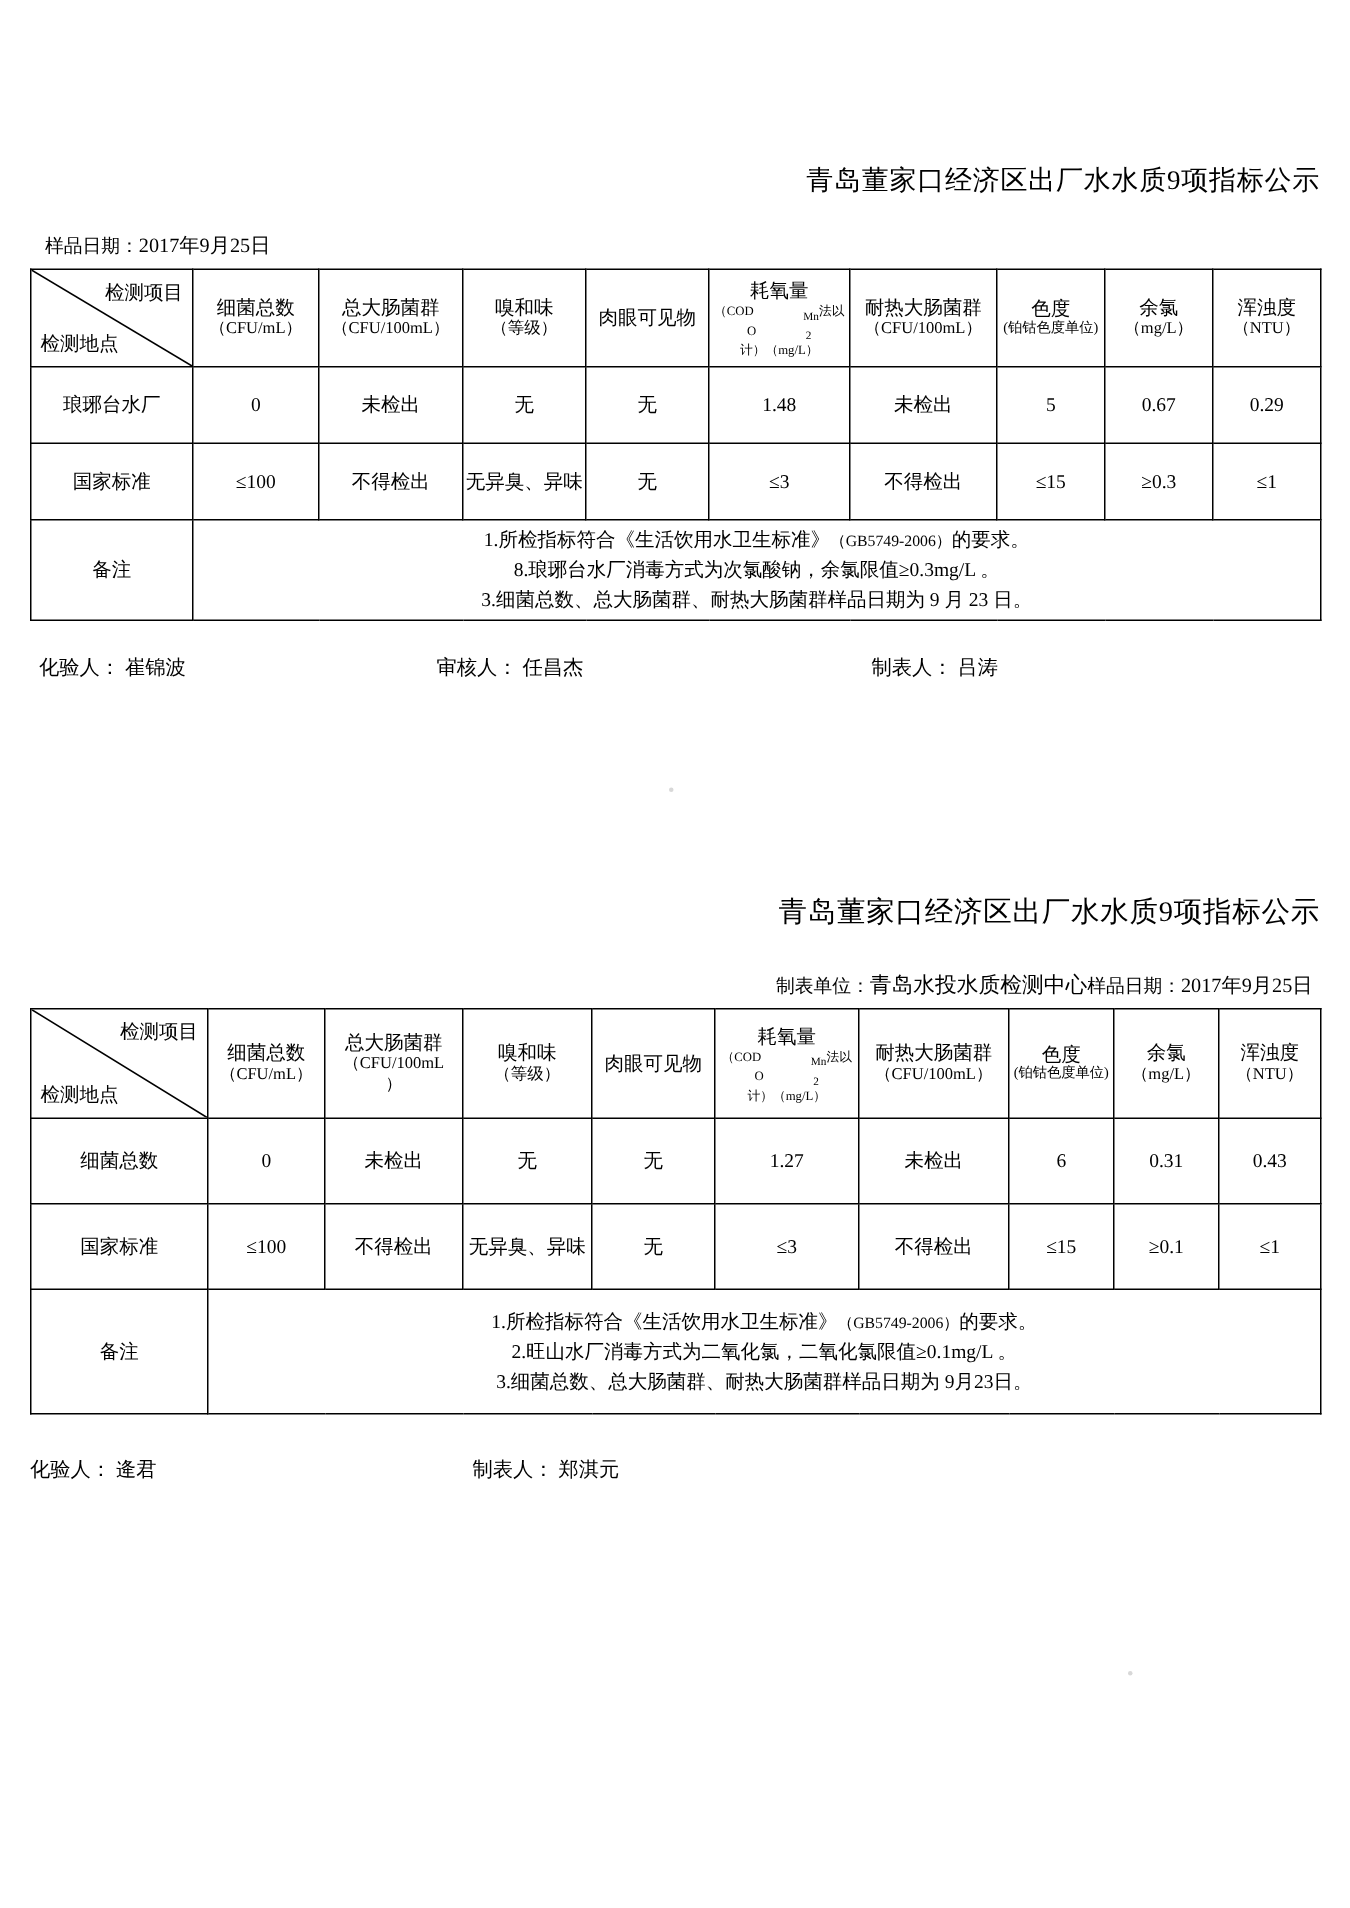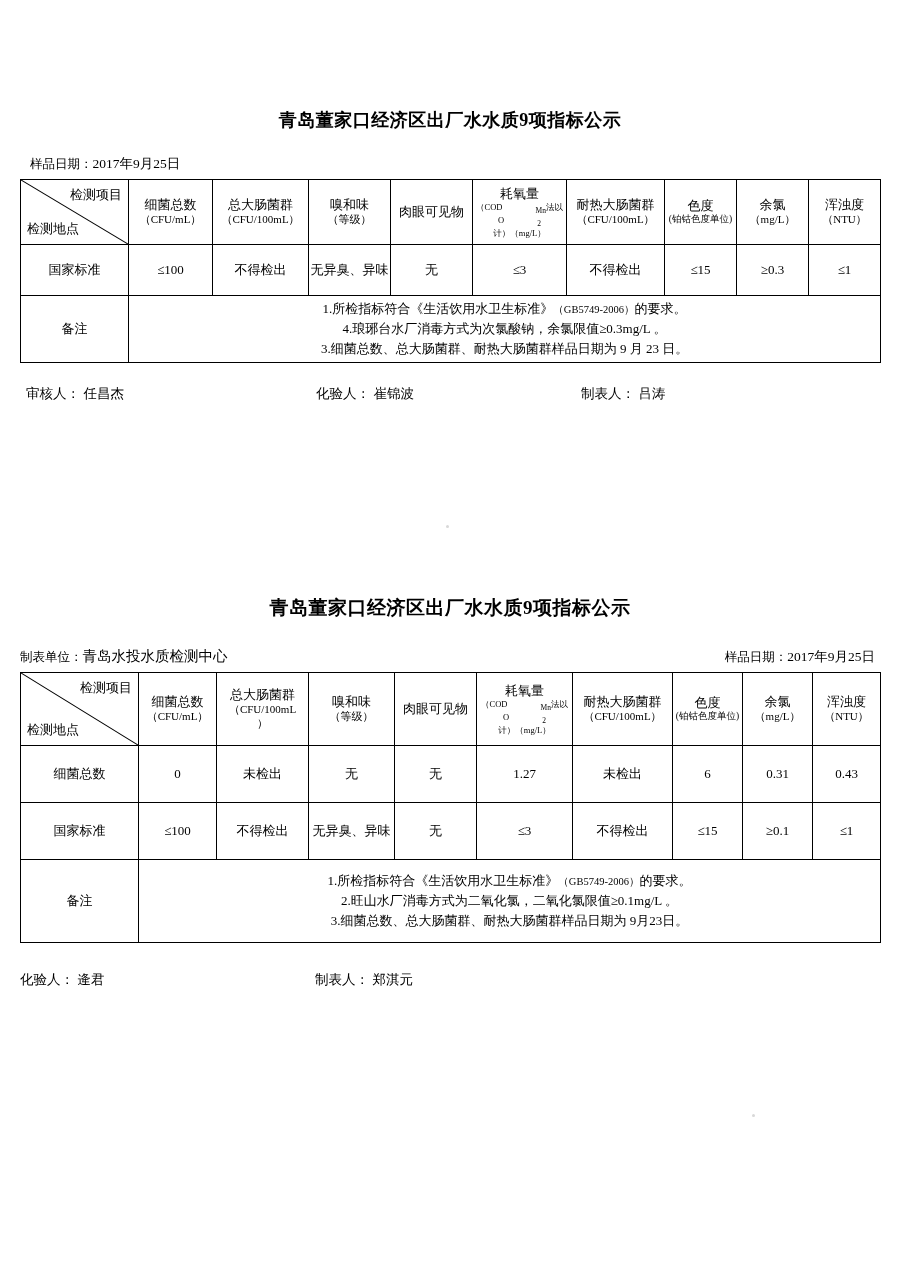--- a/index.html
+++ b/index.html
@@ -22,22 +22,22 @@
     width: 900px;
   }
 
   
   .report {
     position: absolute;
     width: 860px;
     left: 20px;
   }
   .report-title {
-    text-align: center;
-    font-weight: bold;
+    text-align: right;
+    font-weight: normal;
     font-size: 18px;
     letter-spacing: 0.5px;
     font-family: "Liberation Serif", "DejaVu Serif", serif;
   }
   .meta-row {
     display: flex;
     justify-content: space-between;
     align-items: flex-end;
     font-size: 13px;
   }
@@ -181,67 +181,79 @@
         <td>
           <div class="hdr-main">余氯</div>
           <div class="hdr-sub">（mg/L）</div>
         </td>
         <td>
           <div class="hdr-main">浑浊度</div>
           <div class="hdr-sub">（NTU）</div>
         </td>
       </tr>
 
+      <tr>
+        <td class="row-cell row-label">琅琊台水厂</td>
+        <td class="row-cell">0</td>
+        <td class="row-cell">未检出</td>
+        <td class="row-cell">无</td>
+        <td class="row-cell">无</td>
+        <td class="row-cell">1.48</td>
+        <td class="row-cell">未检出</td>
+        <td class="row-cell">5</td>
+        <td class="row-cell">0.67</td>
+        <td class="row-cell">0.29</td>
+      </tr>
 
       <tr>
         <td class="row-cell row-label">国家标准</td>
         <td class="row-cell">≤100</td>
         <td class="row-cell">不得检出</td>
         <td class="row-cell">无异臭、异味</td>
         <td class="row-cell">无</td>
         <td class="row-cell">≤3</td>
         <td class="row-cell">不得检出</td>
         <td class="row-cell">≤15</td>
         <td class="row-cell">≥0.3</td>
         <td class="row-cell">≤1</td>
       </tr>
 
       <tr>
         <td class="remark-label" style="height:62px;">备注</td>
         <td class="remark-body" colspan="9">
           <div>1.所检指标符合《生活饮用水卫生标准》<span class="rm-small">（GB5749-2006）</span>的要求。</div>
-          <div>4.琅琊台水厂消毒方式为次氯酸钠，余氯限值≥0.3mg/L 。</div>
+          <div>8.琅琊台水厂消毒方式为次氯酸钠，余氯限值≥0.3mg/L 。</div>
           <div>3.细菌总数、总大肠菌群、耐热大肠菌群样品日期为 9 月 23 日。</div>
         </td>
       </tr>
     </tbody>
       </table>
 
     <div class="sign-row" style="margin-top:22px; padding-left:6px;">
+      <div class="sign-item" style="width:265px;">
+        <span>化验人：</span>
+        <span>崔锦波</span>
+      </div>
       <div class="sign-item" style="width:290px;">
         <span>审核人：</span>
         <span>任昌杰</span>
       </div>
-      <div class="sign-item" style="width:265px;">
-        <span>化验人：</span>
-        <span>崔锦波</span>
-      </div>
       <div class="sign-item">
         <span>制表人：</span>
         <span>吕涛</span>
       </div>
     </div>
   </div>
 
   <div class="faint-dot" style="left:446px; top:525px;"></div>
 
   <div class="report" style="top:595px;">
     <div class="report-title" style="font-size:19px;">青岛董家口经济区出厂水水质9项指标公示</div>
 
-    <div class="meta-row" style="margin-top:26px; padding:0 5px 0 0;">
+    <div class="meta-row" style="margin-top:26px; padding:0 5px 0 0;justify-content:flex-end;">
       <div class="meta-left">
         <span class="meta-label">制表单位：</span><span class="meta-value" style="font-size:14.5px;">青岛水投水质检测中心</span>
       </div>
       <div class="meta-right">
         <span class="meta-label">样品日期：</span><span class="meta-value">2017年9月25日</span>
       </div>
     </div>
 
     <table class="wq" style="margin-top:6px;">
       <colgroup>

